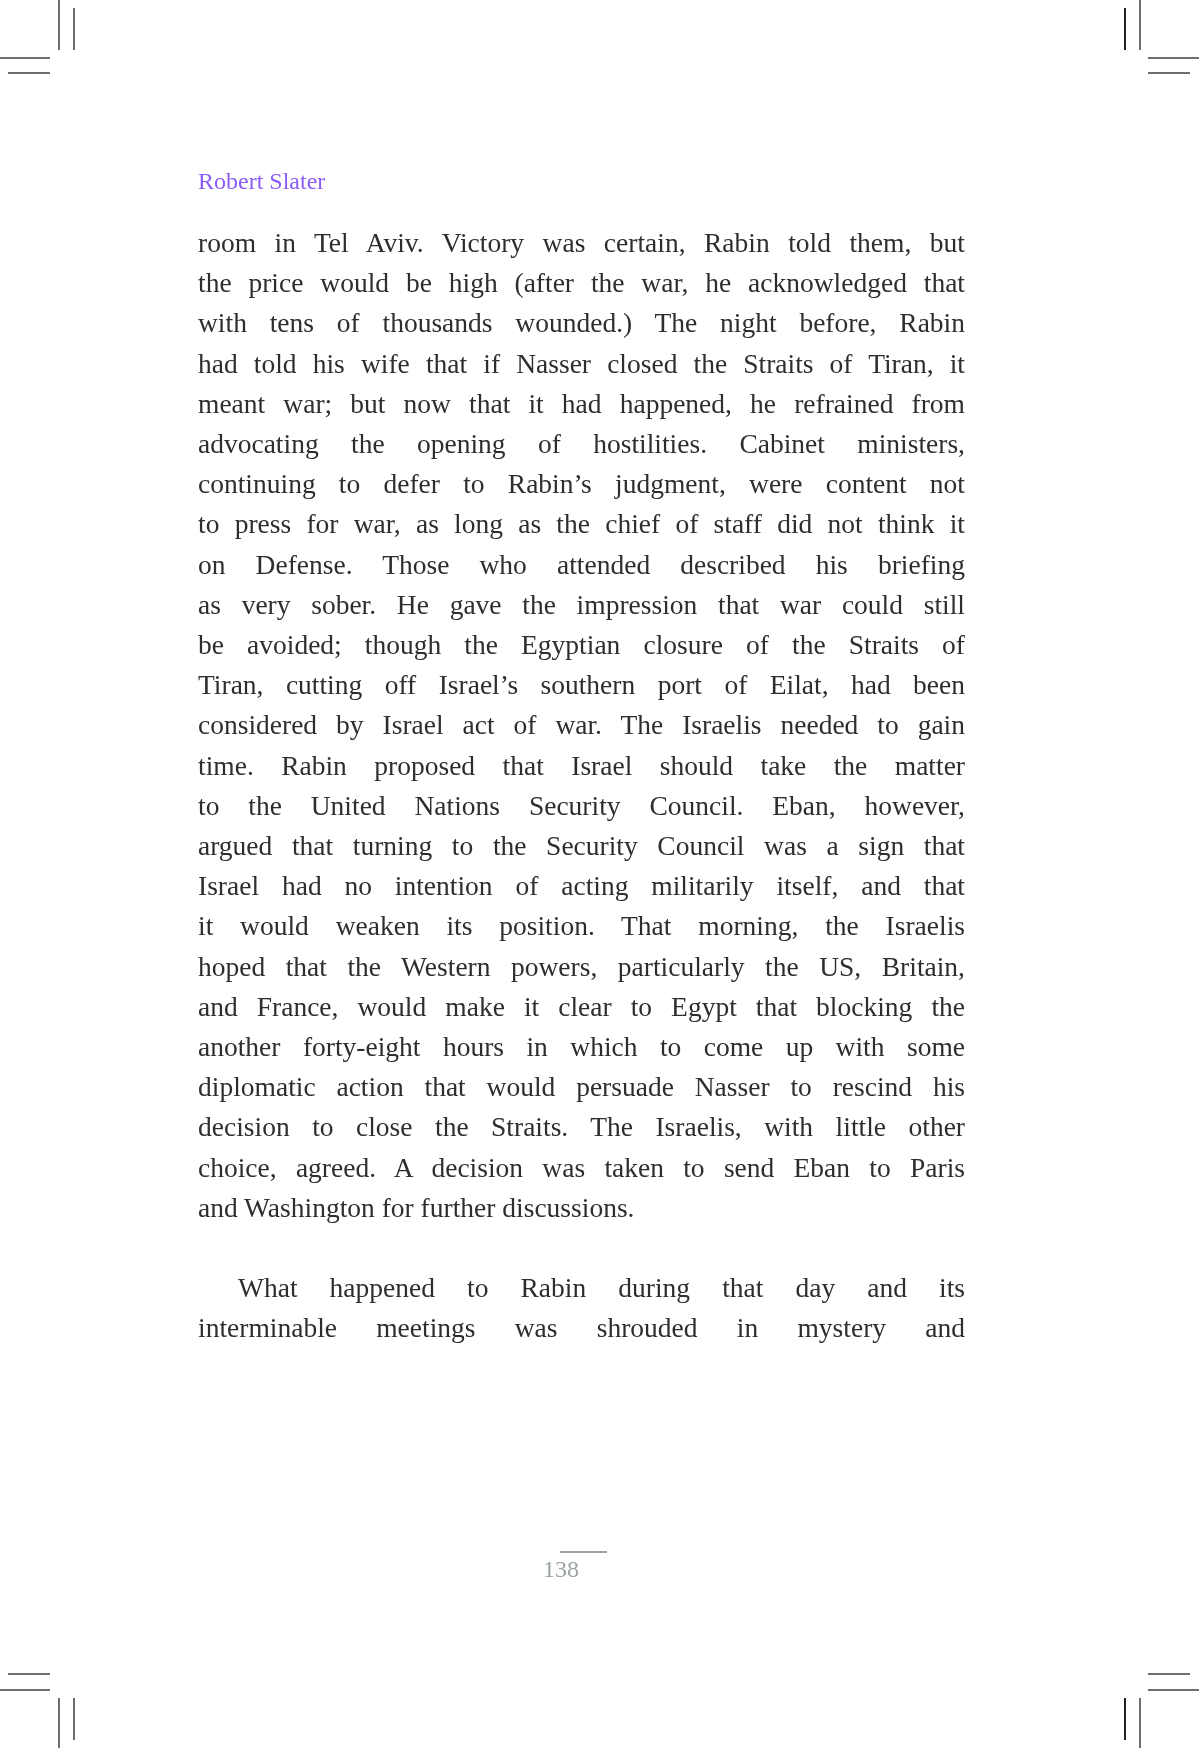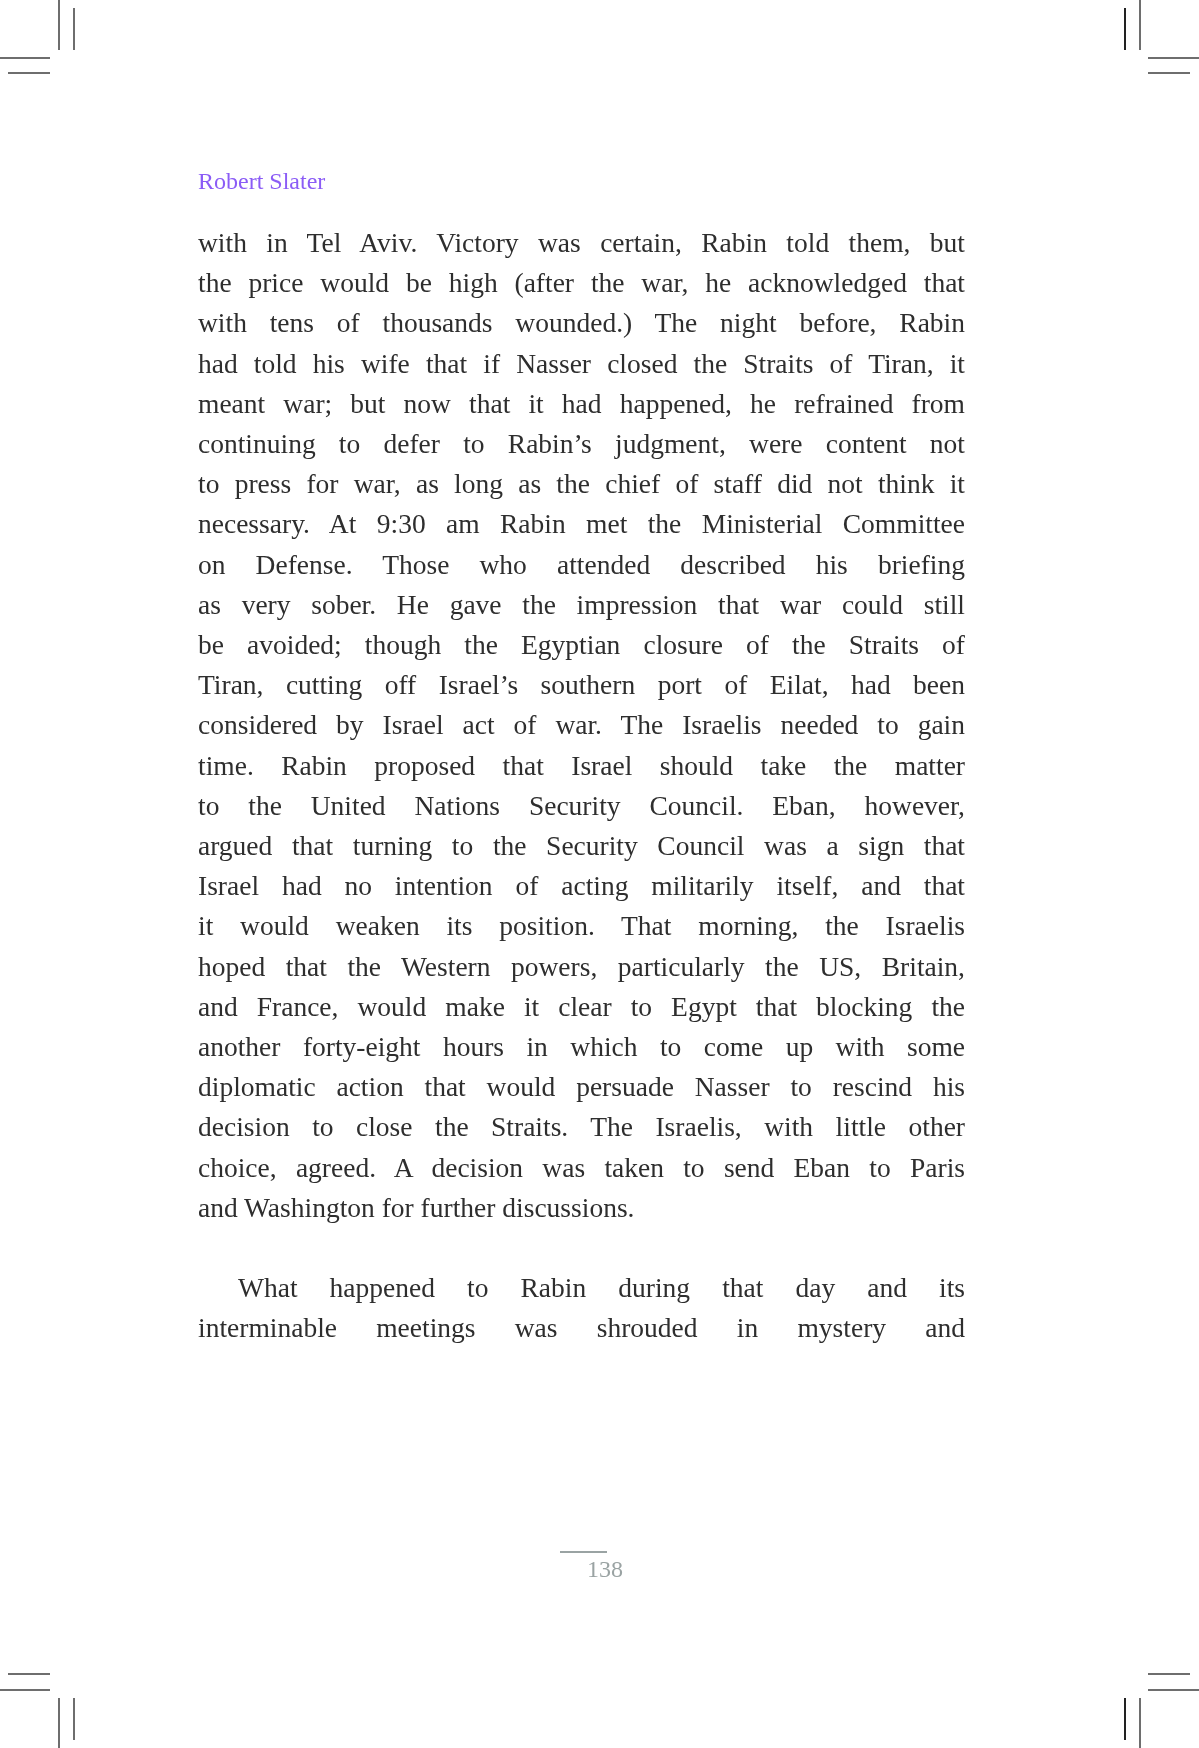--- a/index.html
+++ b/index.html
@@ -14,21 +14,21 @@
     position:absolute; left:198px; top:223px; width:767px;
     font-family:"Liberation Serif", serif; font-size:27.5px; color:#2e2e2e;
     line-height:40.2px;
   }
   .line { display:block; text-align:justify; text-align-last:justify; white-space:nowrap; }
   .line.left { text-align-last:left; }
   .para-gap { height:40px; }
   .indent { padding-left:40px; }
   .folio-rule { position:absolute; left:560px; top:1551px; width:47px; height:2px; background:#9aa3a3; }
   .folio {
-    position:absolute; left:543px; top:1554px; width:80px; text-align:right;
+    position:absolute; left:543px; top:1554px; width:80px; text-align:left;
     font-family:"Liberation Serif", serif; font-size:24px; color:#9aa3a3; line-height:30px;
   }
 </style>
 </head>
 <body>
 
 <div class="crop" style="left:58px;top:0;width:2px;height:50px;"></div>
 <div class="crop" style="left:73px;top:8px;width:2px;height:42px;"></div>
 <div class="crop" style="left:0;top:57px;width:50px;height:2px;"></div>
 <div class="crop" style="left:8px;top:72px;width:42px;height:2px;"></div>
@@ -45,28 +45,28 @@
 
 <div class="crop" style="left:1148px;top:1673px;width:42px;height:2px;"></div>
 <div class="crop" style="left:1148px;top:1689px;width:51px;height:2px;"></div>
 <div class="crop" style="left:1124px;top:1698px;width:2px;height:42px;background:#222;"></div>
 <div class="crop" style="left:1139px;top:1698px;width:2px;height:50px;"></div>
 
 <div class="running-head">Robert Slater</div>
 
 <div class="body-text">
   <div>
-    <span class="line">with in Tel Aviv. Victory was certain, Rabin told them, but</span>
+    <span class="line">room in Tel Aviv. Victory was certain, Rabin told them, but</span>
     <span class="line">the price would be high (after the war, he acknowledged that</span>
     <span class="line">with tens of thousands wounded.) The night before, Rabin</span>
     <span class="line">had told his wife that if Nasser closed the Straits of Tiran, it</span>
     <span class="line">meant war; but now that it had happened, he refrained from</span>
+    <span class="line">advocating the opening of hostilities. Cabinet ministers,</span>
     <span class="line">continuing to defer to Rabin’s judgment, were content not</span>
     <span class="line">to press for war, as long as the chief of staff did not think it</span>
-    <span class="line">necessary. At 9:30 am Rabin met the Ministerial Committee</span>
     <span class="line">on Defense. Those who attended described his briefing</span>
     <span class="line">as very sober. He gave the impression that war could still</span>
     <span class="line">be avoided; though the Egyptian closure of the Straits of</span>
     <span class="line">Tiran, cutting off Israel’s southern port of Eilat, had been</span>
     <span class="line">considered by Israel act of war. The Israelis needed to gain</span>
     <span class="line">time. Rabin proposed that Israel should take the matter</span>
     <span class="line">to the United Nations Security Council. Eban, however,</span>
     <span class="line">argued that turning to the Security Council was a sign that</span>
     <span class="line">Israel had no intention of acting militarily itself, and that</span>
     <span class="line">it would weaken its position. That morning, the Israelis</span>

